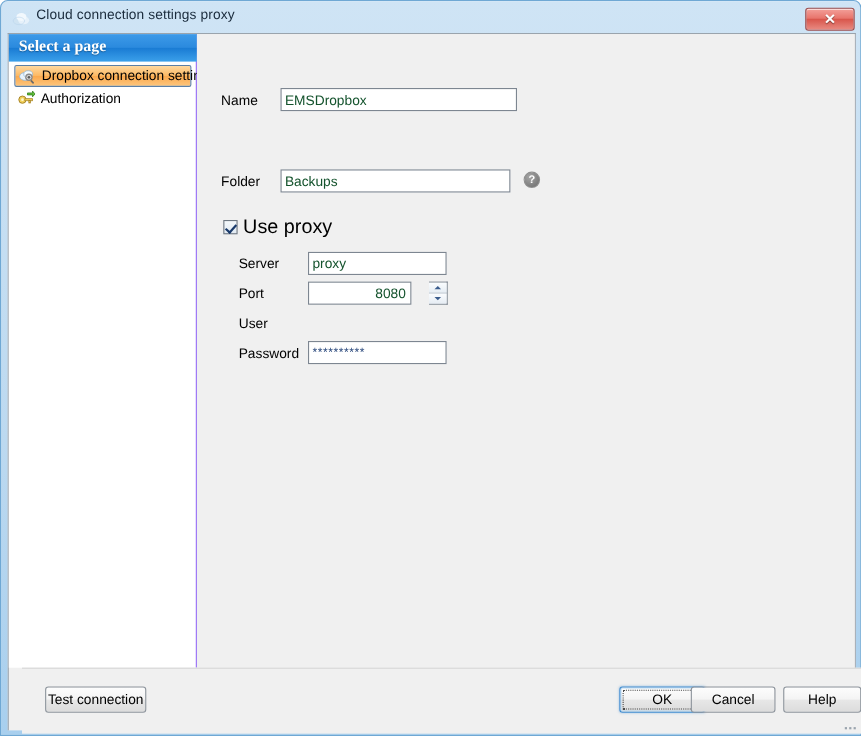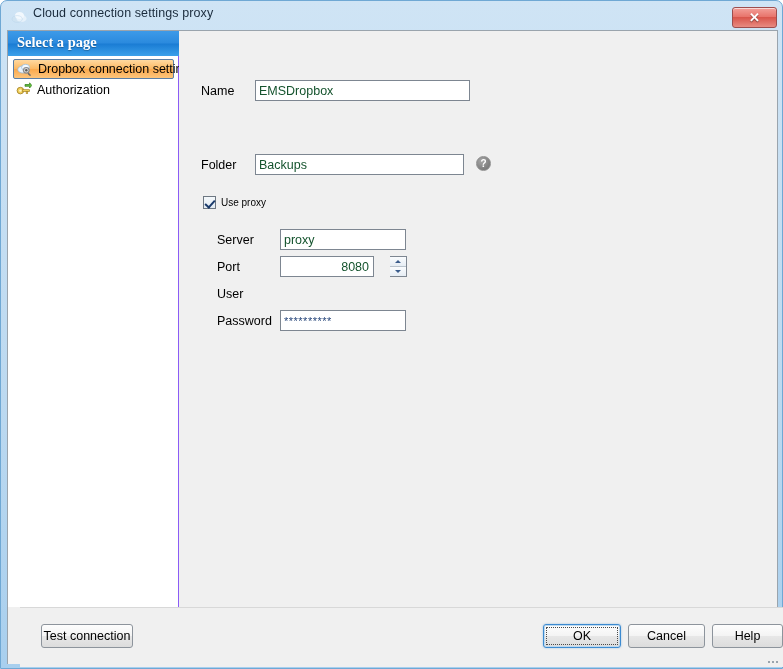--- a/index.html
+++ b/index.html
@@ -217,21 +217,21 @@
     content: "";
     position: absolute;
     left: 3px; top: 1px;
     width: 4px; height: 8px;
     border: solid #1a3a6b;
     border-width: 0 2px 2px 0;
     transform: rotate(42deg);
   }
   .cb-label {
     margin-left: 5px;
-    font-size: 10px;
+    font-size: 18px;
     white-space: nowrap;
   }
 
   
   .spinner {
     position: absolute;
     width: 17px;
     height: 21px;
     box-sizing: border-box;
     border: 1px solid #7d8691;
@@ -279,20 +279,21 @@
     color: #000000;
     cursor: pointer;
     display: flex;
     align-items: center;
     justify-content: center;
     padding: 0;
   }
   .btn.default {
     border: 1px solid #3c8ad0;
     box-shadow: 0 0 0 1px #bcd9f0 inset, 0 0 2px rgba(60,138,208,0.5);
+    margin-left: 20px;
   }
   .btn.default .inner-focus {
     position: absolute;
     left: 2px; right: 2px; top: 2px; bottom: 2px;
     border: 1px dotted #4a4a4a;
     pointer-events: none;
   }
 
   
   .grip {

